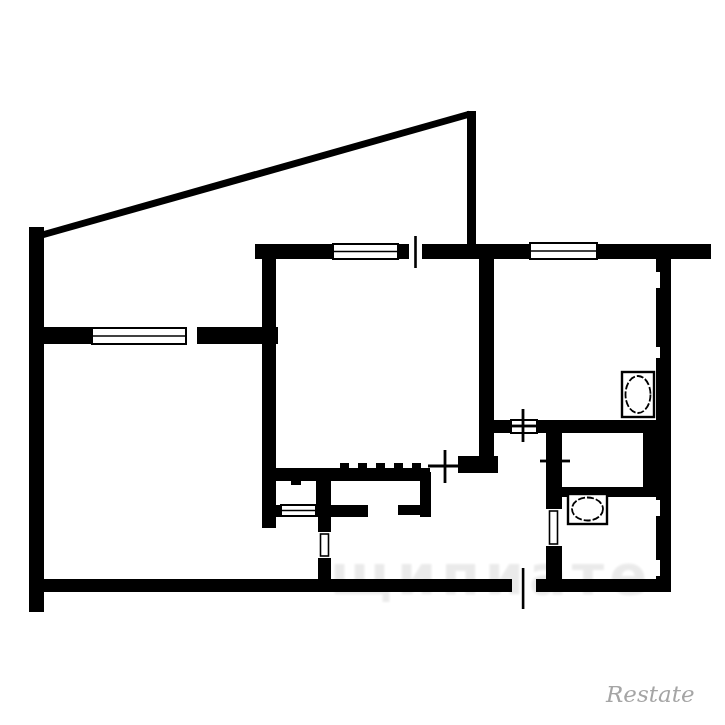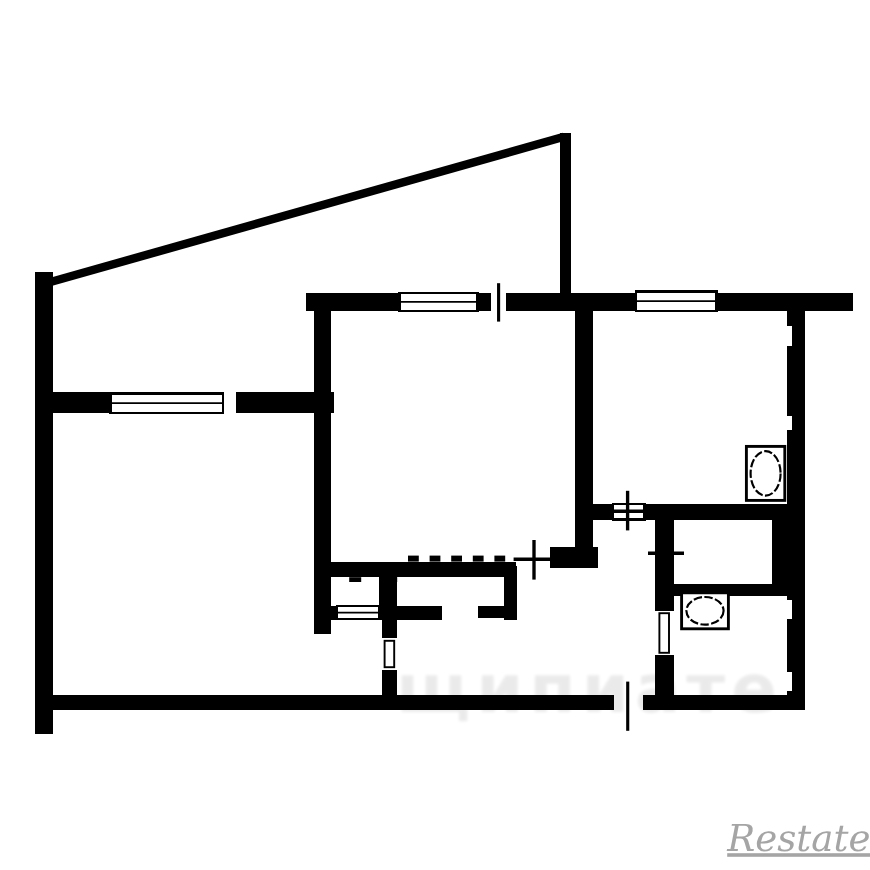--- a/index.html
+++ b/index.html
@@ -26,26 +26,25 @@
     filter: blur(1.2px);
     white-space: nowrap;
     user-select: none;
   }
   .restate-watermark {
     position: absolute;
     left: 606px;
     top: 681px;
     font-family: "DejaVu Serif", serif;
     font-style: italic;
-    font-size: 31px;
+    font-size: 23px;
     color: #9c9c9c;
     opacity: 0.9;
     white-space: nowrap;
     user-select: none;
-    text-decoration: underline;
   }
 </style>
 </head>
 <body>
 
 <div class="stage">
   <svg width="725" height="725" viewBox="0 0 725 725" xmlns="http://www.w3.org/2000/svg">
       <rect x="29" y="227" width="15" height="385" fill="#000000" shape-rendering="crispEdges"></rect>
       <rect x="467" y="111" width="9" height="140" fill="#000000" shape-rendering="crispEdges"></rect>
       <rect x="255" y="244" width="456" height="15" fill="#000000" shape-rendering="crispEdges"></rect>

